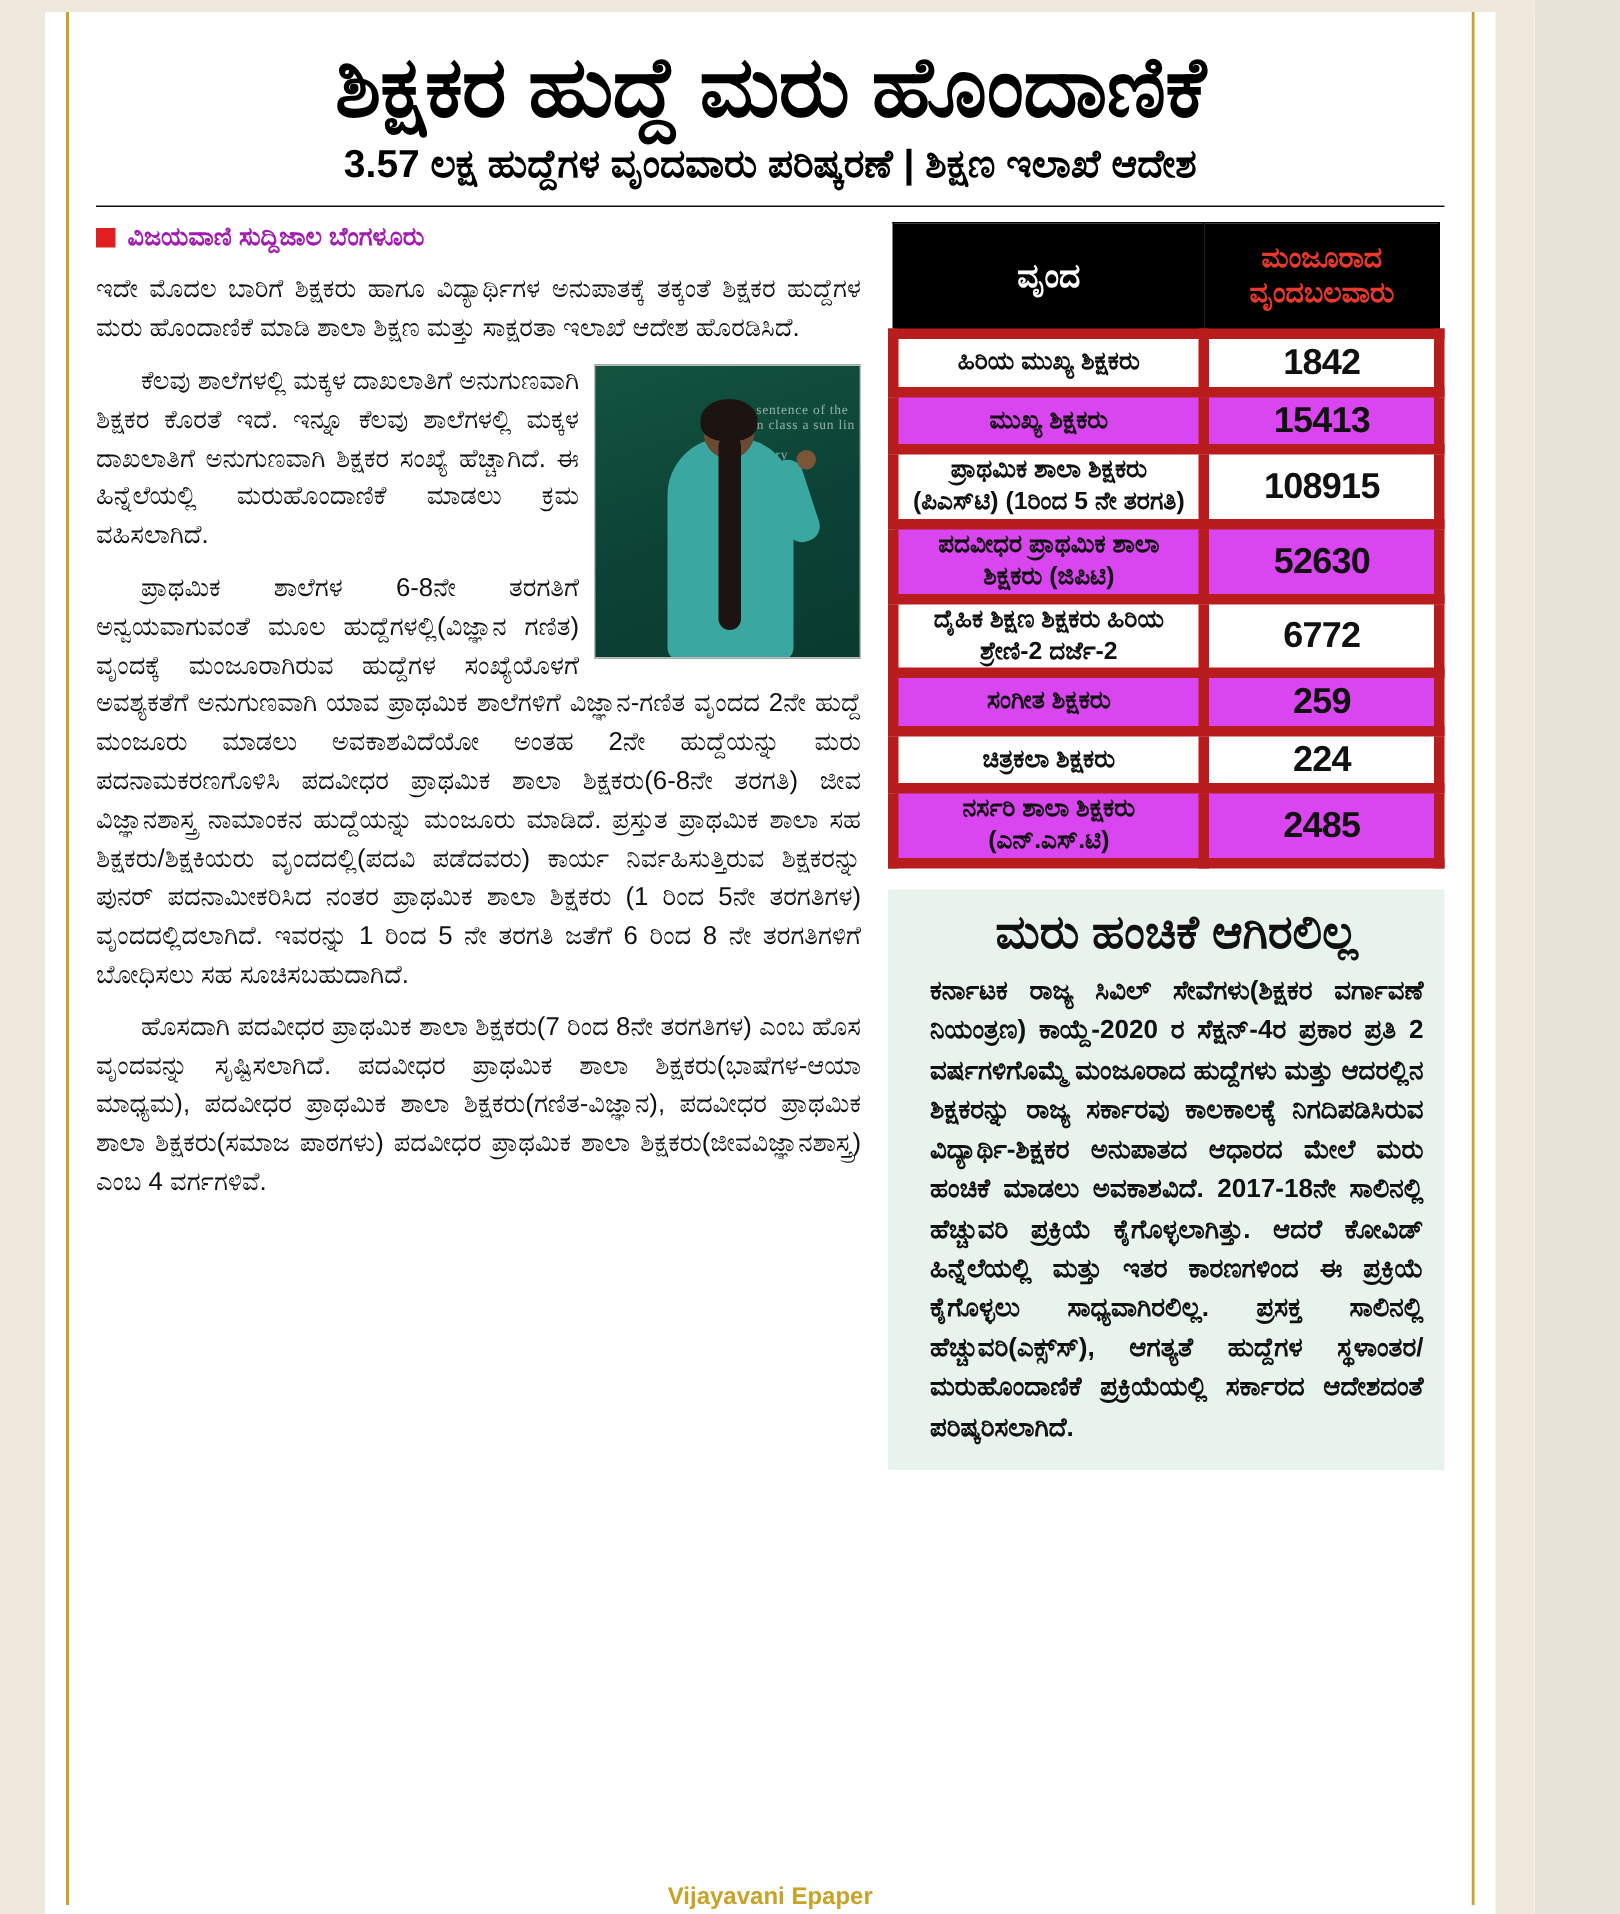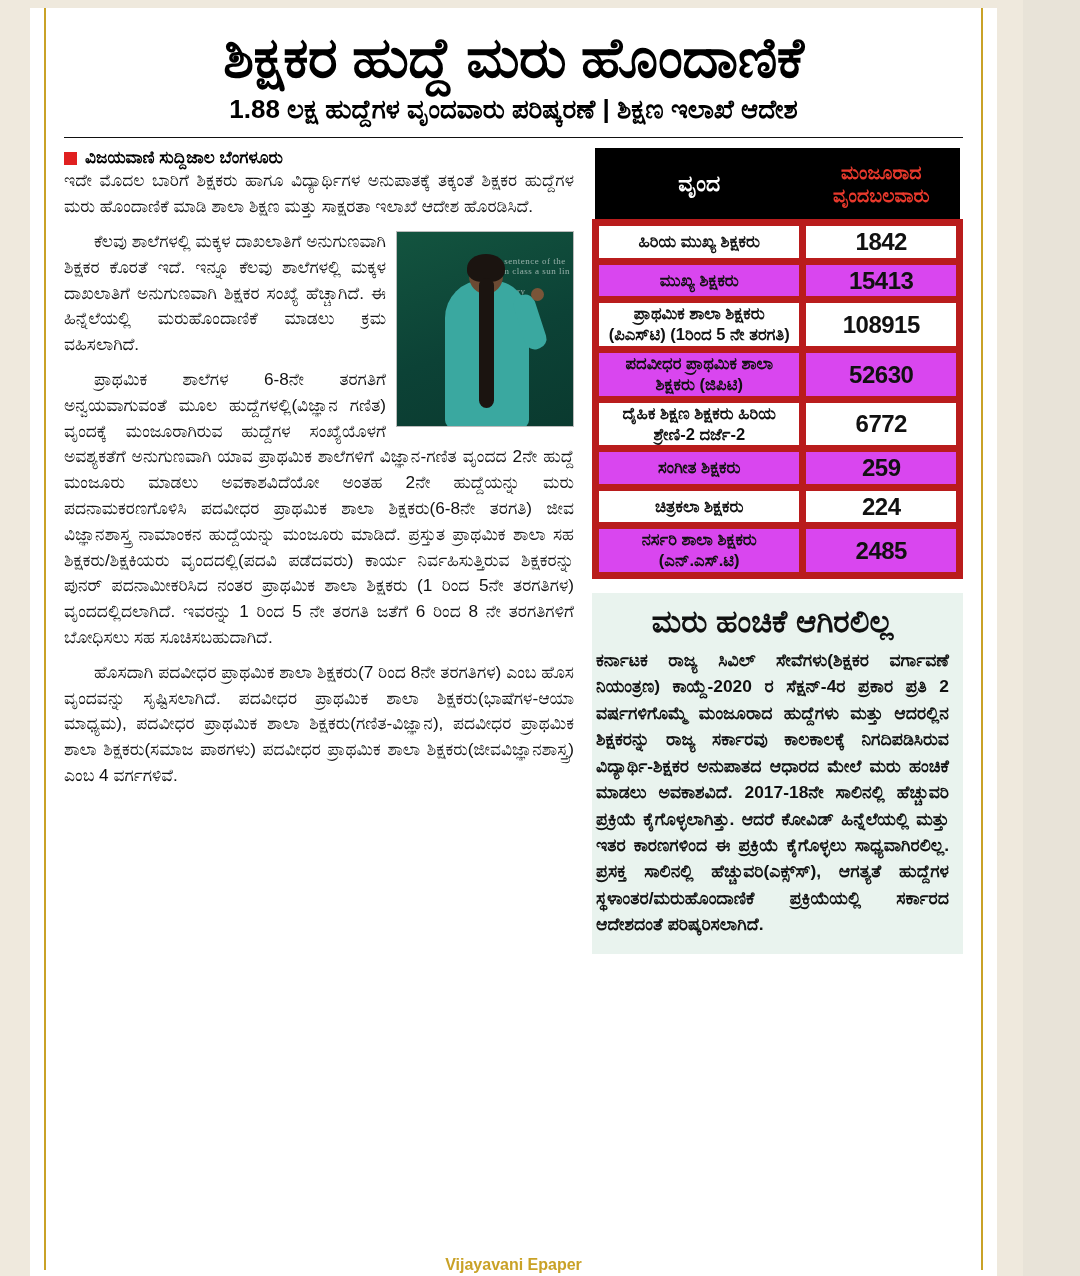--- a/index.html
+++ b/index.html
@@ -68,22 +68,22 @@
   .cols {
     display: flex;
     gap: 18px;
     align-items: flex-start;
   }
   .col-left { width: 510px; flex: 0 0 510px; }
   .col-right { flex: 1 1 auto; }
 
   .byline {
     display: flex; align-items: center; gap: 8px;
-    font-weight: bold; font-size: 17px; color: #000000;
-    margin-bottom: 0;
+    font-weight: bold; font-size: 17px; color: #a21caf;
+    margin-bottom: 12px;
   }
   .byline .sq {
     width: 13px; height: 13px; background: #e02020; display: inline-block;
   }
 
   .para {
     font-size: 17.2px;
     line-height: 1.5;
     color: #111;
     text-align: justify;
@@ -171,21 +171,21 @@
     font-weight: bold;
     letter-spacing: -0.5px;
   }
   .table tr.alt td { background: #d946ef; }
   .table tr td:first-child { text-align: center; }
 
   
   .sidebox {
     margin-top: 14px;
     background: #e9f3ee;
-    padding: 12px 14px 16px 4px;
+    padding: 12px 14px 16px 28px;
   }
   .sidebox h3 {
     margin: 0 0 8px 0;
     font-size: 31px;
     font-weight: bold;
     color: #111;
     text-align: center;
     line-height: 1.1;
   }
   .sidebox p {
@@ -213,21 +213,21 @@
 <div id="page">
   <div class="page-border-left"></div>
   <div class="page-border-right"></div>
   <div class="page-border-top"></div>
   <div class="rule-v-left"></div>
   <div class="rule-v-right"></div>
 
   <div class="content">
 
     <h1 class="headline">ಶಿಕ್ಷಕರ ಹುದ್ದೆ ಮರು ಹೊಂದಾಣಿಕೆ</h1>
-    <div class="subhead">1.88 ಲಕ್ಷ ಹುದ್ದೆಗಳ ವೃಂದವಾರು ಪರಿಷ್ಕರಣೆ | ಶಿಕ್ಷಣ ಇಲಾಖೆ ಆದೇಶ</div>
+    <div class="subhead">3.57 ಲಕ್ಷ ಹುದ್ದೆಗಳ ವೃಂದವಾರು ಪರಿಷ್ಕರಣೆ | ಶಿಕ್ಷಣ ಇಲಾಖೆ ಆದೇಶ</div>
     <hr class="hr-thin">
 
     <div class="cols">
 
       <div class="col-left">
         <div class="byline">
           <span class="sq"></span>
           <span>ವಿಜಯವಾಣಿ ಸುದ್ದಿಜಾಲ ಬೆಂಗಳೂರು</span>
         </div>
 

